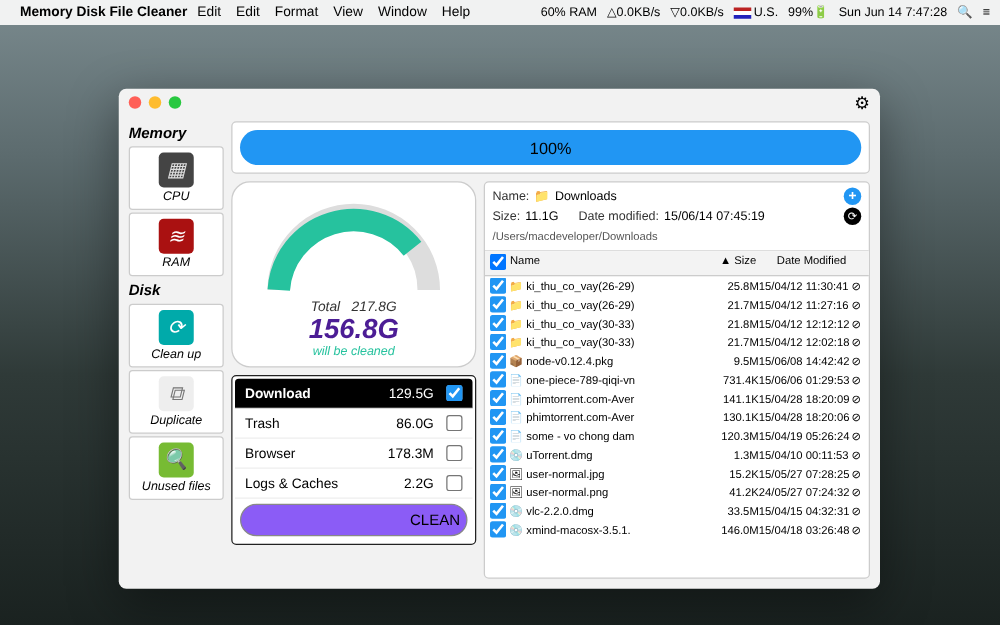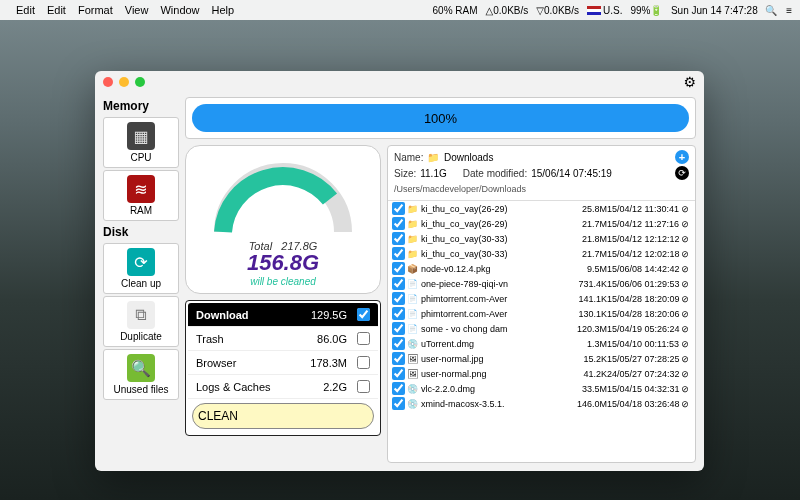--- a/index.html
+++ b/index.html
@@ -18,21 +18,21 @@
 .window { position: absolute; left: 95px; top: 71px; width: 609px; height: 400px; background: #f2f2f2; border-radius: 6px; box-shadow: 0 12px 40px rgba(0,0,0,0.4); display: flex; flex-direction: column; }
 .titlebar { height: 22px; display: flex; align-items: center; padding: 0 8px; }
 .traffic { display: flex; gap: 6px; }
 .traffic span { width: 10px; height: 10px; border-radius: 50%; display: inline-block; }
 .traffic .r { background: #ff5f57; } .traffic .y { background: #febc2e; } .traffic .g { background: #28c840; }
 .gear { margin-left: auto; font-size: 14px; }
 
 .content { flex: 1; display: flex; padding: 4px 8px 8px 8px; gap: 6px; }
 
 
-.sidebar { width: 76px; display: flex; flex-direction: column; gap: 2px; font-size: 10px; }
+.sidebar { width: 76px; display: flex; flex-direction: column; gap: 2px; font-size: 10px; font-style: italic; }
 .sidebar .heading { font-weight: 600; font-size: 12px; padding: 2px 0; }
 .sidebar .sb-item { background: #fff; border: 1px solid #ccc; border-radius: 3px; display: flex; flex-direction: column; align-items: center; padding: 4px 2px; gap: 2px; }
 .sidebar .sb-icon { width: 28px; height: 28px; border-radius: 4px; display:flex;align-items:center;justify-content:center;font-size:16px;}
 .sb-cpu{background:#444;color:#ddd;} .sb-ram{background:#a11;color:#fff;} .sb-clean{background:#0aa;color:#fff;border-radius:50%;} .sb-dup{background:#eee;color:#777;border-radius:50%;} .sb-unused{background:#7b3;color:#fff;border-radius:50%;}
 
 
 .main { flex: 1; display: flex; flex-direction: column; gap: 6px; }
 .progress-outer { background:#fff;border:1px solid #ccc;border-radius:4px;padding:6px;}
 .progress-bar { background:#2196f3;border-radius:14px;height:28px;display:flex;align-items:center;justify-content:center;color:#000;font-size:13px;font-weight:500;}
 
@@ -44,21 +44,21 @@
 .gauge-total { font-size: 11px; color:#333; }
 .gauge-value { font-size: 22px; font-weight:600; color:#4c1d95; margin-top:-2px;}
 .gauge-sub { font-size: 10px; color:#26c29e; margin-bottom:2px;text-align:center;}
 
 .cat-box { background:#fff;border:1px solid #222;border-radius:4px;padding:2px;display:flex;flex-direction:column;}
 .cat-row { display:flex;align-items:center;justify-content:flex-end;padding:5px 8px;font-size:11px;border-bottom:1px solid #eee;}
 .cat-row input[type=checkbox]{margin-left:6px;accent-color:#2196f3;}
 .cat-row.active { background:#000;color:#fff;border-radius:3px 3px 0 0;}
 .cat-row.active .cat-name{font-weight:600;}
 .cat-val{margin-left:auto;margin-right:4px;}
-.clean-btn { margin:4px;border:1px solid #888;border-radius:14px;background:#fef9c3;padding:5px;font-size:12px;text-align:left;}
+.clean-btn { margin:4px;border:1px solid #888;border-radius:14px;background:#8b5cf6;padding:5px;font-size:12px;text-align:right;}
 
 
 .file-panel { flex:1;background:#fff;border:1px solid #ccc;border-radius:4px;display:flex;flex-direction:column;min-width:0;}
 .info-bar { padding:4px 6px;font-size:10px;border-bottom:1px solid #ddd;}
 .info-line { display:flex;align-items:center;gap:4px;margin-bottom:2px;}
 .info-line .lbl{color:#333;}
 .info-line .folder-ico{color:#5aa0dd;}
 .info-line .plus{margin-left:auto;width:14px;height:14px;border-radius:50%;background:#2196f3;color:#fff;display:flex;align-items:center;justify-content:center;font-size:11px;font-weight:bold;}
 .info-line .refresh{margin-left:auto;width:14px;height:14px;border-radius:50%;background:#000;color:#fff;display:flex;align-items:center;justify-content:center;font-size:9px;}
 .path-line{font-size:9px;color:#555;padding:2px 0;}
@@ -73,20 +73,21 @@
 .file-name{flex:1;overflow:hidden;text-overflow:ellipsis;}
 .file-size{width:42px;text-align:right;}
 .file-date{width:72px;text-align:left;}
 .file-ban{width:12px;text-align:center;font-size:9px;}
 </style>
 </head>
 <body>
 
 <div class="menubar">
   <span class="apple"></span>
+  <span class="app-name">Memory Disk File Cleaner</span>
   <span class="menu-item">Edit</span>
   <span class="menu-item">Edit</span>
   <span class="menu-item">Format</span>
   <span class="menu-item">View</span>
   <span class="menu-item">Window</span>
   <span class="menu-item">Help</span>
   <span class="spacer"></span>
   <span class="status"><span>60%</span>&nbsp;RAM</span>
   <span class="status">△<span>0.0KB/s</span></span>
   <span class="status">▽<span>0.0KB/s</span></span>
@@ -192,20 +193,26 @@
             </div>
             <div class="info-line">
               <span class="lbl">Size:</span>
               <span>11.1G</span>
               <span style="margin-left:12px;" class="lbl">Date modified:</span>
               <span>15/06/14 07:45:19</span>
               <span class="refresh">⟳</span>
             </div>
             <div class="path-line">/Users/macdeveloper/Downloads</div>
           </div>
+          <div class="table-head">
+            <span class="th-chk"><input type="checkbox" checked="" style=""></span>
+            <span class="th-name">Name</span>
+            <span class="th-size">▲ <span>Size</span></span>
+            <span class="th-date">Date Modified</span>
+          </div>
           <div class="file-list" id="file-list">
               <div class="file-row">
                 <input type="checkbox" checked="" style="">
                 <span class="file-ico">📁</span>
                 <span class="file-name">ki_thu_co_vay(26-29)</span>
                 <span class="file-size">25.8M</span>
                 <span class="file-date">15/04/12 11:30:41</span>
                 <span class="file-ban">⊘</span>
               </div>
               <div class="file-row">

